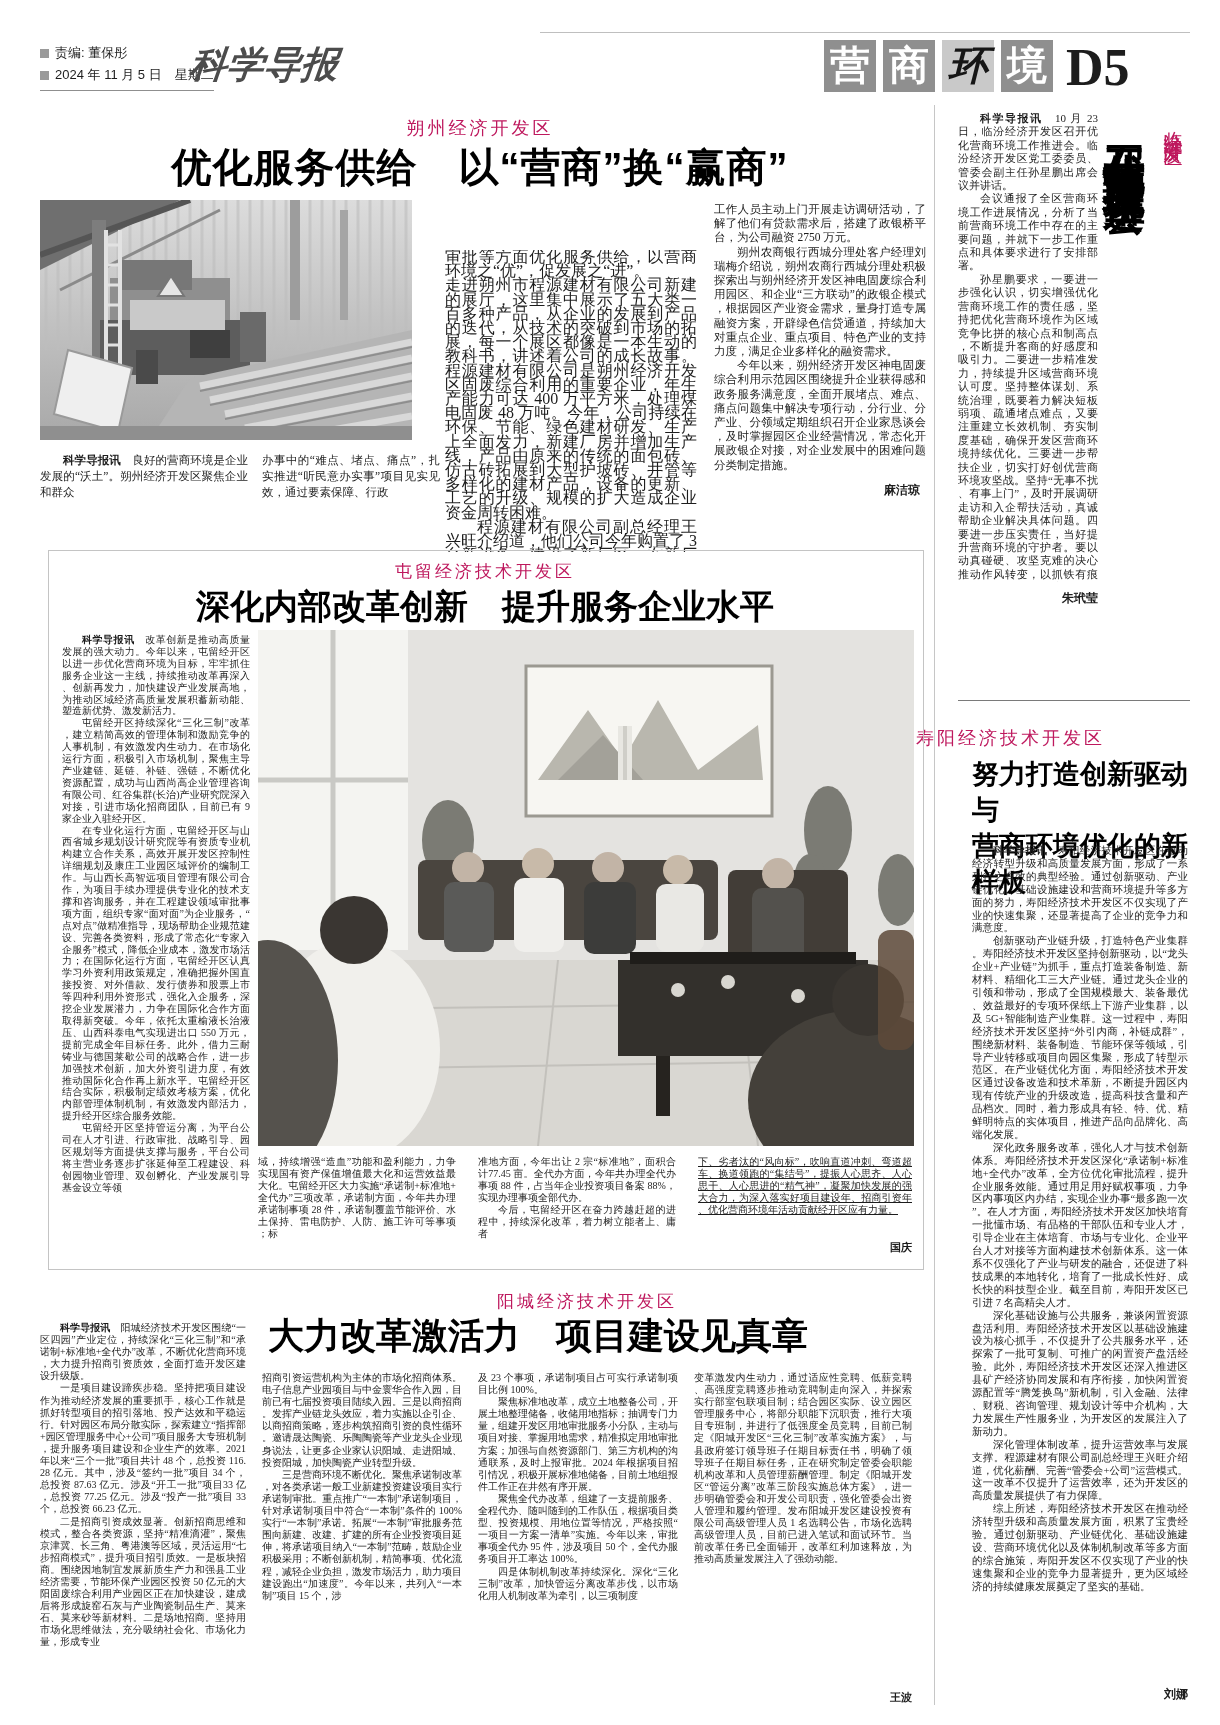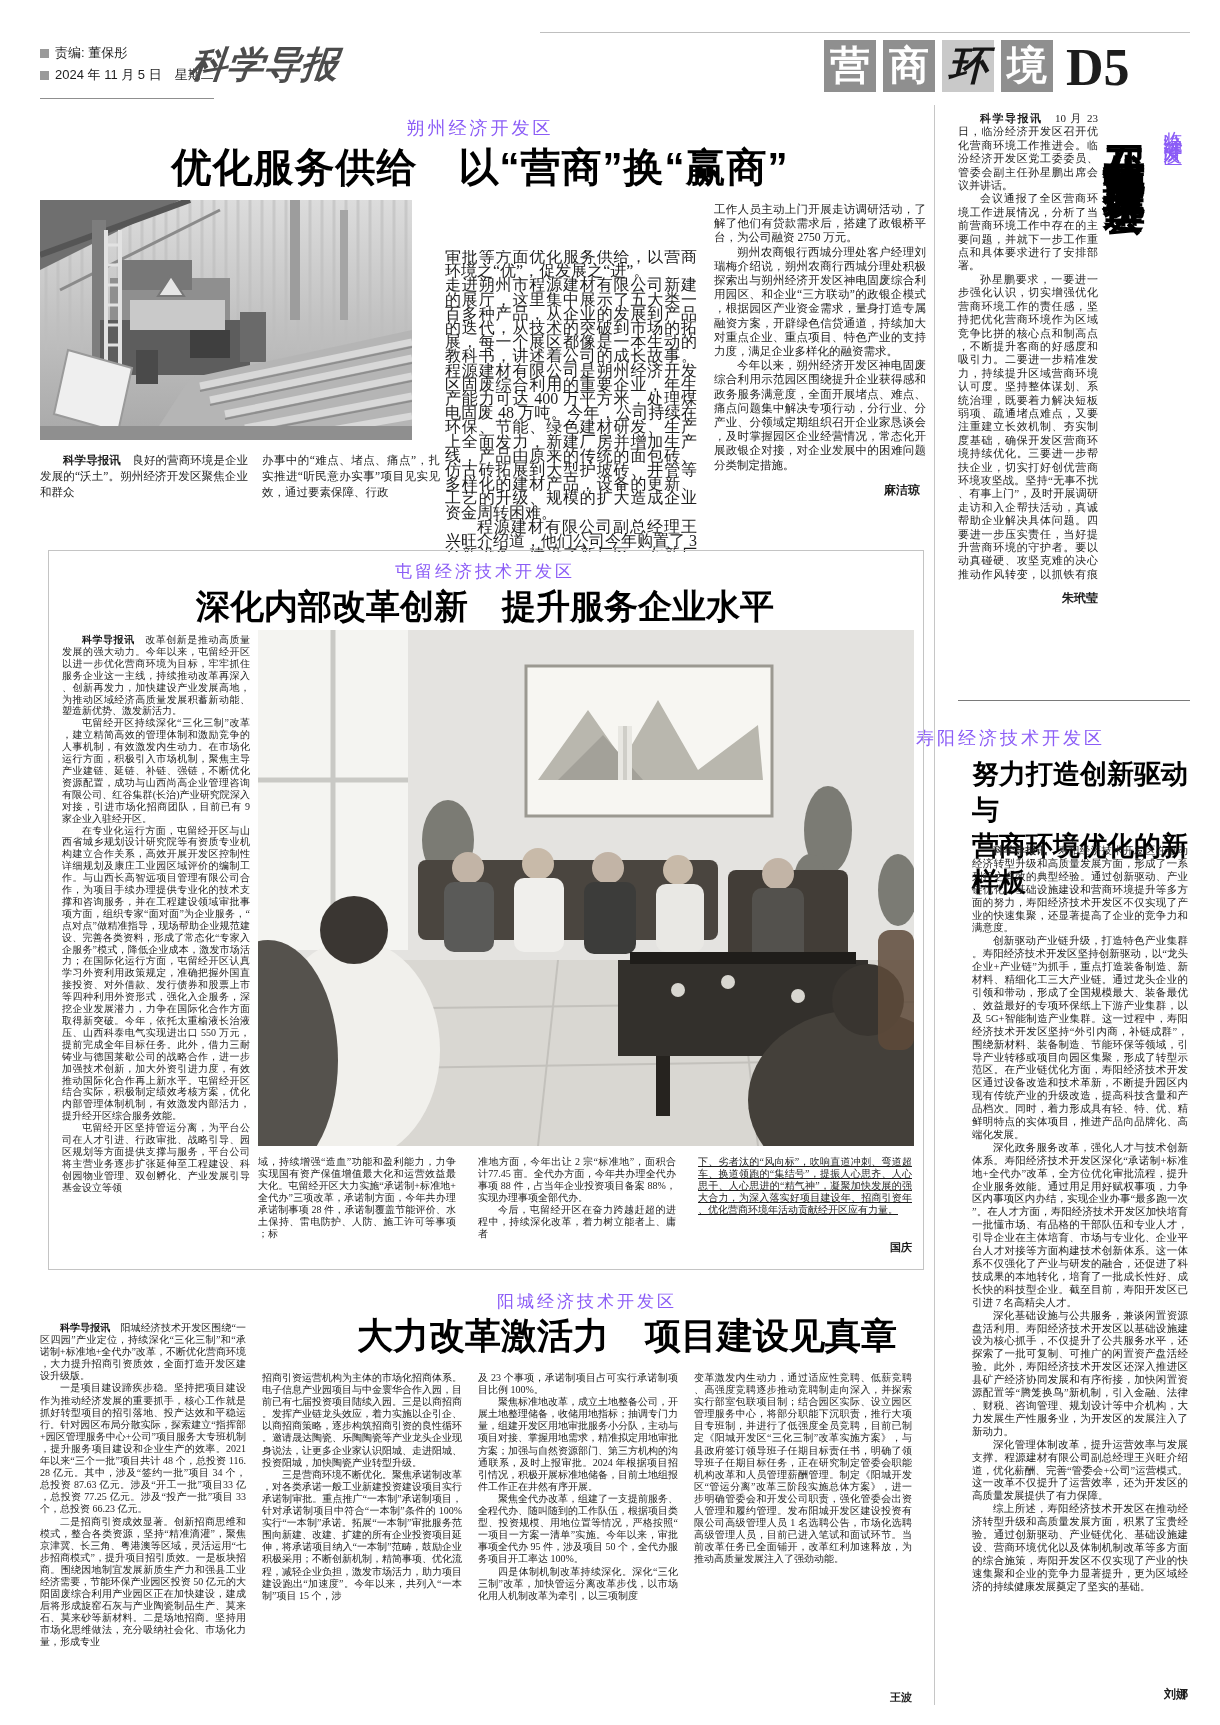--- a/index.html
+++ b/index.html
@@ -2,42 +2,42 @@
 <html><head>
 <meta charset="utf-8">
 <style>
   html,body{margin:0;padding:0;background:#e9e9e9;}
   .page{position:relative;width:1220px;height:1725px;background:#ffffff;
         font-family:"Liberation Serif","DejaVu Serif",serif;color:#1d1d1d;overflow:hidden;margin:0 auto;}
   .abs{position:absolute;}
   .hrule{background:#bfbfbf;height:1px;}
   .vrule{background:#c6c6c6;width:1px;}
   .sans{font-family:"Liberation Sans","DejaVu Sans",sans-serif;}
-  .kicker{font-family:"Liberation Sans","DejaVu Sans",sans-serif;letter-spacing:3px;color:#8b5cf6;}
+  .kicker{font-family:"Liberation Sans","DejaVu Sans",sans-serif;letter-spacing:3px;color:#be185d;}
   .headline{font-family:"Liberation Sans","DejaVu Sans",sans-serif;font-weight:bold;color:#000000;}
   .body-col{text-align:justify;overflow:hidden;line-break:anywhere;}
   .para{margin:0;text-indent:2em;}
   .cont .para:first-child{text-indent:0;}
   .noind{text-indent:0;}
   .lead{font-family:"Liberation Sans","DejaVu Sans",sans-serif;font-weight:bold;}
   .byline{text-align:right;font-weight:bold;font-family:"Liberation Sans","DejaVu Sans",sans-serif;}
   .sq{display:inline-block;width:9px;height:9px;background:#9a9a9a;margin-right:6px;vertical-align:middle;}
   .brandbox{width:52px;height:52px;display:inline-flex;align-items:center;justify-content:center;
             font-weight:bold;font-size:40px;margin-right:3px;}
   .vtext{writing-mode:vertical-rl;text-orientation:upright;}
   .masthead{font-style:italic;font-weight:bold;color:#4c4c4c;transform:skewX(-6deg);}
 </style>
 </head>
 <body>
 
 <div class="page">
 
   <div class="abs hrule" style="left:540px;top:32px;width:650px;"></div>
 
-  <div class="abs sans" style="left:40px;top:42px;font-size:13px;line-height:22px;border-bottom:1px solid #8f8f8f;padding-bottom:12px;">
+  <div class="abs sans" style="left:40px;top:42px;font-size:13px;line-height:22px;border-bottom:1px solid #8f8f8f;padding-bottom:4px;">
     <div><span class="sq"></span><span>责编: 董保彤</span></div>
     <div><span class="sq"></span><span>2024 年 11 月 5 日　星期二</span></div>
   </div>
 
   <div class="abs masthead" style="left:190px;top:40px;font-size:37px;">科学导报</div>
 
   <div class="abs" style="left:800px;top:38px;white-space:nowrap;padding-left:24px;">
     <span class="brandbox" style="background:#8f8f8f;color:#fff;">营</span>
     <span class="brandbox" style="background:#8f8f8f;color:#fff;">商</span>
     <span class="brandbox" style="background:#c9c9c9;color:#161616;font-style:italic;font-family:'Liberation Serif',serif;">环</span>
@@ -260,21 +260,21 @@
       </div>
   </div>
   <div class="abs body-col cont" style="left:698px;top:1156px;width:214px;height:84px;font-size:10px;line-height:12px;text-decoration:underline;">
     <div>
         <p class="para">下、劣者汰的“风向标”，吹响直道冲刺、弯道超车、换道领跑的“集结号”，提振人心思齐、人心思干、人心思进的“精气神”，凝聚加快发展的强大合力，为深入落实好项目建设年、招商引资年、优化营商环境年活动贡献经开区应有力量。</p>
       </div>
   </div>
   <div class="abs byline" style="left:698px;top:1240px;width:214px;font-size:11px;">国庆</div>
 
   <div class="abs kicker" style="left:262px;top:1290px;width:650px;text-align:center;font-size:17px;">阳城经济技术开发区</div>
-  <div class="abs headline" style="left:247px;top:1312px;width:650px;text-align:right;font-size:36px;">大力改革激活力　项目建设见真章</div>
+  <div class="abs headline" style="left:268px;top:1312px;width:650px;text-align:left;font-size:36px;">大力改革激活力　项目建设见真章</div>
 
   <div class="abs body-col" style="left:40px;top:1322px;width:206px;height:386px;font-size:10px;line-height:12.1px;">
     <p class="para"><b class="lead">科学导报讯</b>　<span>阳城经济技术开发区围绕“一区四园”产业定位，持续深化“三化三制”和“承诺制+标准地+全代办”改革，不断优化营商环境，大力提升招商引资质效，全面打造开发区建设升级版。</span></p>
     <div>
         <p class="para">一是项目建设蹄疾步稳。坚持把项目建设作为推动经济发展的重要抓手，核心工作就是抓好转型项目的招引落地、投产达效和平稳运行。针对园区布局分散实际，探索建立“指挥部+园区管理服务中心+公司”项目服务大专班机制，提升服务项目建设和企业生产的效率。2021 年以来“三个一批”项目共计 48 个，总投资 116.28 亿元。其中，涉及“签约一批”项目 34 个，总投资 87.63 亿元。涉及“开工一批”项目33 亿，总投资 77.25 亿元。涉及“投产一批”项目 33 个，总投资 66.23 亿元。</p>
         <p class="para">二是招商引资成效显著。创新招商思维和模式，整合各类资源，坚持“精准滴灌”，聚焦京津冀、长三角、粤港澳等区域，灵活运用“七步招商模式”，提升项目招引质效。一是板块招商。围绕因地制宜发展新质生产力和强县工业经济需要，节能环保产业园区投资 50 亿元的大阳固废综合利用产业园区正在加快建设，建成后将形成旋窑石灰与产业陶瓷制品生产、莫来石、莫来砂等新材料。二是场地招商。坚持用市场化思维做法，充分吸纳社会化、市场化力量，形成专业</p>
       </div>
   </div>
   <div class="abs body-col cont" style="left:262px;top:1372px;width:200px;height:336px;font-size:10px;line-height:12.1px;">
     <div>

